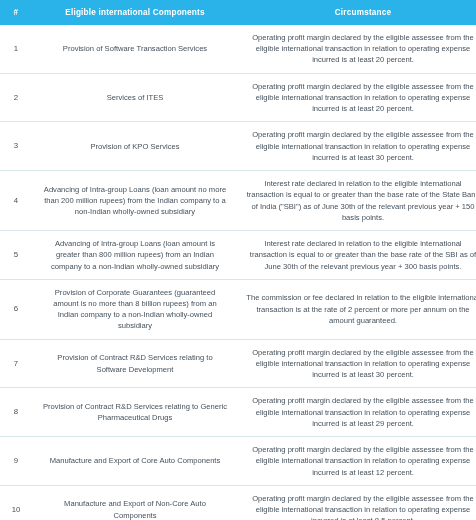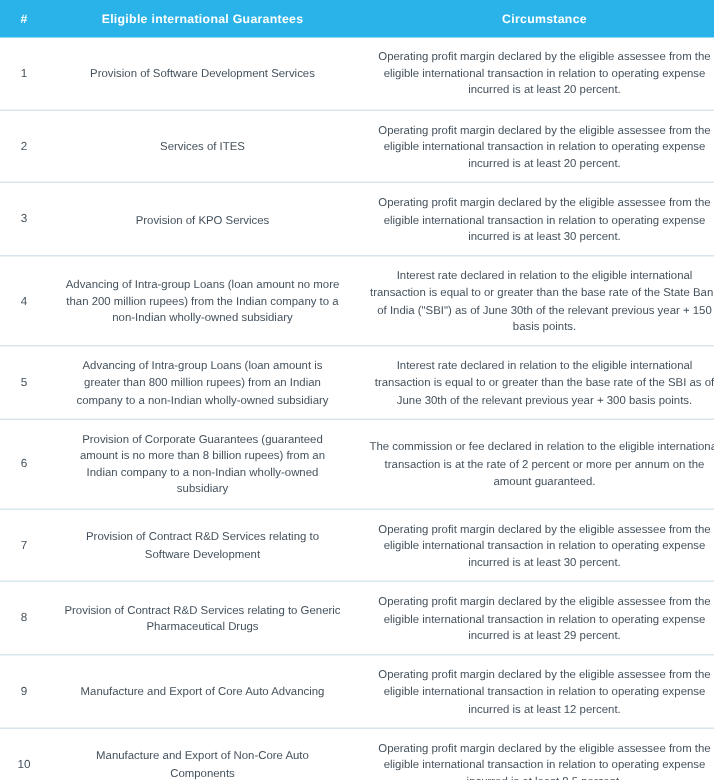--- a/index.html
+++ b/index.html
@@ -76,28 +76,28 @@
   }
 </style>
 </head>
 <body>
 
 <div class="table-wrap">
   <table class="data-table">
     <thead>
       <tr class="header-row">
         <th class="col-index">#</th>
-        <th class="col-txn">Eligible international Guarantees</th>
+        <th class="col-txn">Eligible international Components</th>
         <th class="col-circ">Circumstance</th>
       </tr>
     </thead>
     <tbody>
       <tr class="data-row">
         <td class="cell-index">1</td>
-        <td class="cell-txn">Provision of Software Development Services</td>
+        <td class="cell-txn">Provision of Software Transaction Services</td>
         <td class="cell-circ">Operating profit margin declared by the eligible assessee from the eligible international transaction in relation to operating expense incurred is at least 20 percent.</td>
       </tr>
       <tr class="data-row">
         <td class="cell-index">2</td>
         <td class="cell-txn">Services of ITES</td>
         <td class="cell-circ">Operating profit margin declared by the eligible assessee from the eligible international transaction in relation to operating expense incurred is at least 20 percent.</td>
       </tr>
       <tr class="data-row">
         <td class="cell-index">3</td>
         <td class="cell-txn">Provision of KPO Services</td>
@@ -123,21 +123,21 @@
         <td class="cell-txn">Provision of Contract R&amp;D Services relating to Software Development</td>
         <td class="cell-circ">Operating profit margin declared by the eligible assessee from the eligible international transaction in relation to operating expense incurred is at least 30 percent.</td>
       </tr>
       <tr class="data-row">
         <td class="cell-index">8</td>
         <td class="cell-txn">Provision of Contract R&amp;D Services relating to Generic Pharmaceutical Drugs</td>
         <td class="cell-circ">Operating profit margin declared by the eligible assessee from the eligible international transaction in relation to operating expense incurred is at least 29 percent.</td>
       </tr>
       <tr class="data-row">
         <td class="cell-index">9</td>
-        <td class="cell-txn">Manufacture and Export of Core Auto Advancing</td>
+        <td class="cell-txn">Manufacture and Export of Core Auto Components</td>
         <td class="cell-circ">Operating profit margin declared by the eligible assessee from the eligible international transaction in relation to operating expense incurred is at least 12 percent.</td>
       </tr>
       <tr class="data-row">
         <td class="cell-index">10</td>
         <td class="cell-txn">Manufacture and Export of Non-Core Auto Components</td>
         <td class="cell-circ">Operating profit margin declared by the eligible assessee from the eligible international transaction in relation to operating expense incurred is at least 8.5 percent.</td>
       </tr>
     </tbody>
   </table>
 

